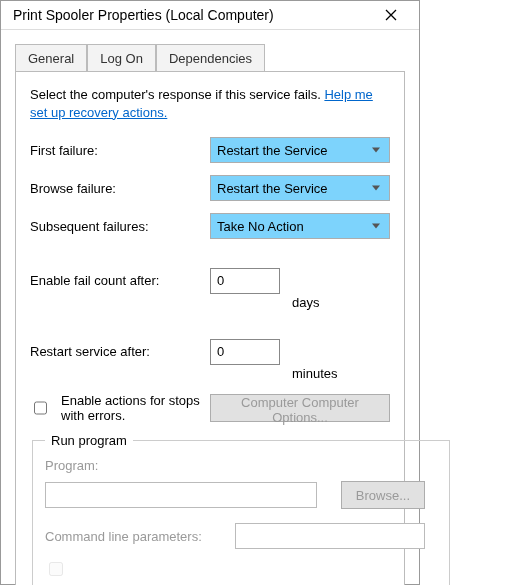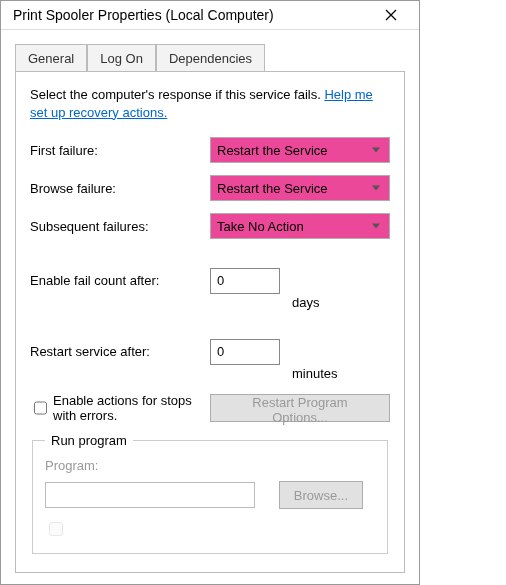--- a/index.html
+++ b/index.html
@@ -11,27 +11,27 @@
   .body { flex: 1; padding: 14px 14px 0 14px; display:flex; flex-direction:column; }
   .tabs { display: flex; position: relative; z-index: 2; }
   .tab { padding: 6px 12px 5px 12px; border: 1px solid #bbb; border-bottom: none; background: #f3f3f3; margin-right: 0px; cursor: pointer; color:#333; }
   .tab.active { background: #fff; border-bottom: 1px solid #fff; position: relative; top: 1px; }
   .tab:not(.active) { border-bottom: 1px solid #bbb; }
   .tabpanel { border: 1px solid #bbb; padding: 14px 14px 18px 14px; margin-top: -1px; background:#fff; flex:1; }
   .intro { margin-bottom: 16px; line-height: 1.35; color:#000; }
   .intro a { color: #0066cc; text-decoration: underline; }
   .row { display: flex; align-items: center; margin-bottom: 12px; min-height:26px; }
   .row .lbl { width: 180px; color:#000; }
-  .row select.combo { flex: 1; height: 26px; background: #ec4899; border: 1px solid #adadad; padding: 0 6px; appearance:none; -webkit-appearance:none; position:relative; }
+  .row select.combo { flex: 1; height: 26px; background: #7dd3fc; border: 1px solid #adadad; padding: 0 6px; appearance:none; -webkit-appearance:none; position:relative; }
   .combo-wrap { flex:1; position:relative; }
   .combo-wrap select { width:100%; }
   .combo-wrap::after { content:""; position:absolute; right:10px; top:50%; width:0;height:0;border-left:4px solid transparent;border-right:4px solid transparent;border-top:5px solid #555; transform:translateY(-50%); pointer-events:none;}
   .row input.num { width: 70px; height: 26px; border:1px solid #888; padding:0 6px; background:#fff; }
   .row .unit { margin-left: 12px; color:#000;margin-top:44px; }
-  .chkrow { display:flex; align-items:center; margin: 6px 0 10px 0; }
+  .chkrow { display:flex; align-items:center; margin: 6px 0 10px 0; gap: 8px; }
   .chkrow input[type=checkbox]{ margin-right:6px; width:14px;height:14px; }
   .chkrow .lbltxt { color:#000; }
   .btn { height:28px; padding:0 14px; background:#e1e1e1; border:1px solid #adadad; color:#000; cursor:pointer; }
   .btn[disabled] { color:#9a9a9a; cursor:default; }
   .restartbtn { margin-left:auto; min-width:180px; }
   fieldset.group { border:1px solid #ccc; padding:10px 24px 14px 12px; margin-top:4px; }
   fieldset.group legend { padding:0 6px; color:#000; }
   .disabled-text { color:#9a9a9a; }
   .fieldline { display:flex; align-items:center; margin-top:8px; gap:24px; }
   .fieldline input.text { flex:1; height:26px; border:1px solid #bbb; padding:0 6px; background:#fff; }
@@ -106,29 +106,33 @@
 
       <div class="row">
         <div class="lbl">Restart service after:</div>
         <input class="num" type="text" value="0" style="">
         <div class="unit">minutes</div>
       </div>
 
       <div class="chkrow">
         <input type="checkbox" style="">
         <span class="lbltxt">Enable actions for stops with errors.</span>
-        <button class="btn restartbtn" disabled="">Restart Program Options...</button>
+        <button class="btn restartbtn" disabled="">Computer Computer Options...</button>
       </div>
 
       <fieldset class="group">
         <legend>Run program</legend>
         <div class="disabled-text">Program:</div>
         <div class="fieldline">
           <input class="text" type="text" disabled="" value="" style="">
           <button class="btn browse" disabled="">Browse...</button>
+        </div>
+        <div class="cmdparams">
+          <div class="plabel disabled-text">Command line parameters:</div>
+          <input class="text" type="text" disabled="" value="" style="">
         </div>
         <div class="appendrow">
           <input type="checkbox" disabled="" style="">
         </div>
       </fieldset>
 
     </div>
 
     <div class="bottombar">
       <button class="btn primary">OK</button>

